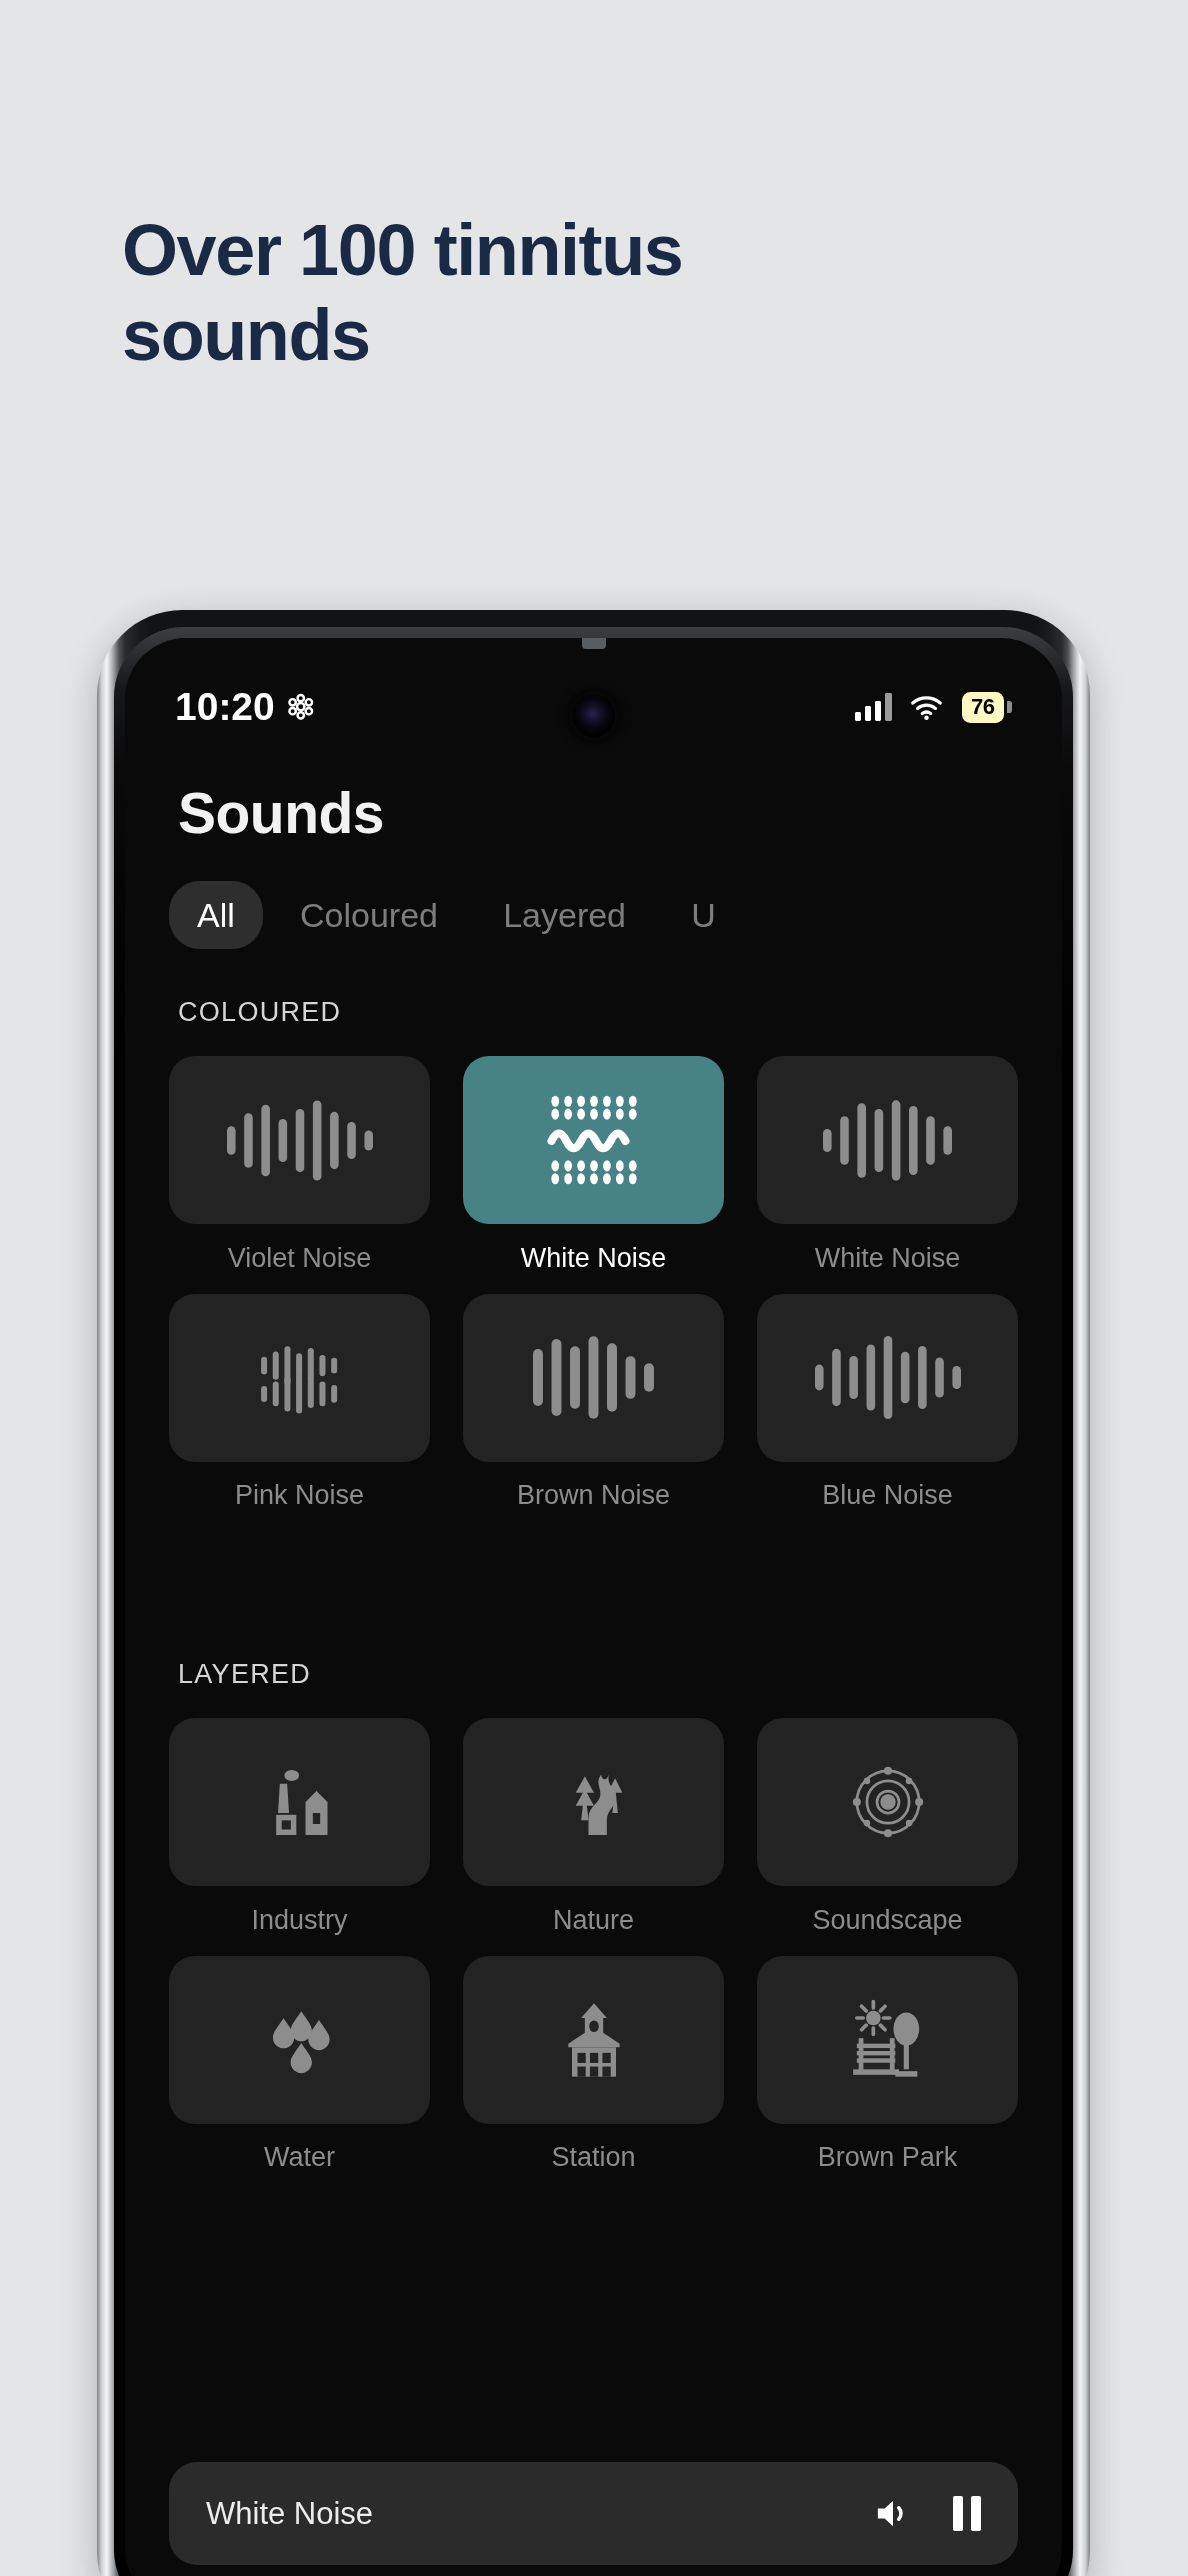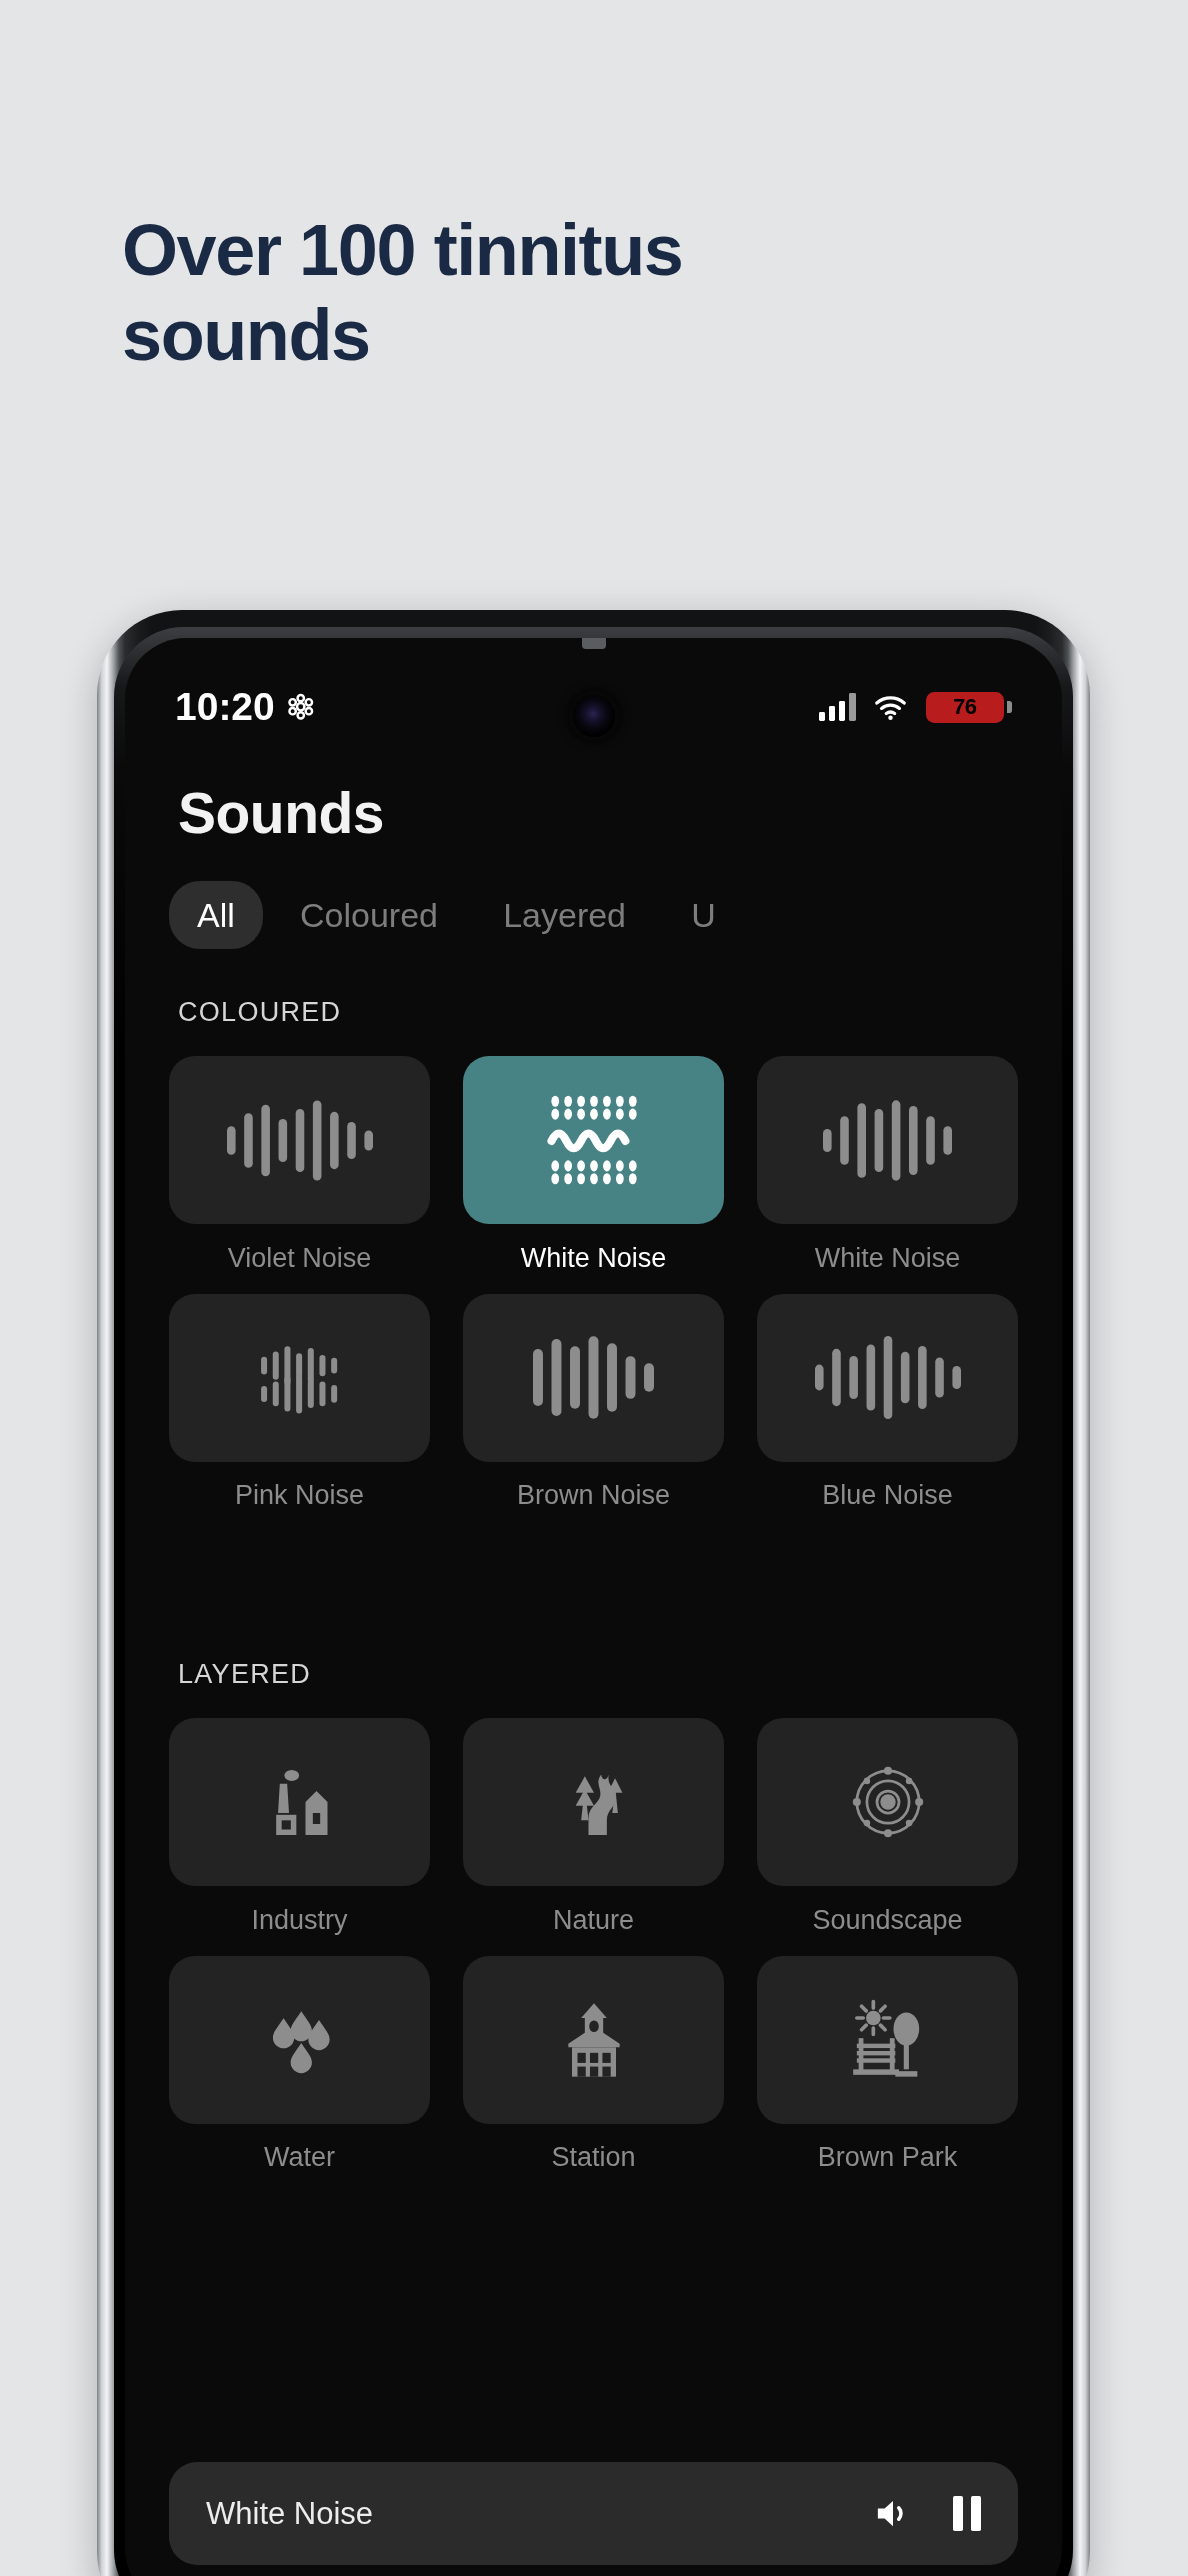--- a/index.html
+++ b/index.html
@@ -88,22 +88,22 @@
   .signal { display:flex; align-items:flex-end; gap:3.7px; height:28px; }
   .signal i { width:6.4px; background:#fff; border-radius:1.4px; display:block; }
   .signal i:nth-child(1){height:9.2px}
   .signal i:nth-child(2){height:14.7px}
   .signal i:nth-child(3){height:20px}
   .signal i:nth-child(4){height:28px; background:#9a9a9a}
   .battery {
     display:flex; align-items:center;
   }
   .battery-body {
-    width:78px; height:31px;
-    border-radius:8.3px; background:#b91c1c;
+    width:42px; height:31px;
+    border-radius:8.3px; background:#fef9c3;
     color:#000; font-size:22px; font-weight:700;
     display:flex; align-items:center; justify-content:center;
     letter-spacing:-0.5px;
   }
   .battery-cap {
     width:5.5px; height:12px; background:#8d8d8d;
     border-radius:0 2.8px 2.8px 0; margin-left:2.8px;
   }
 
   

